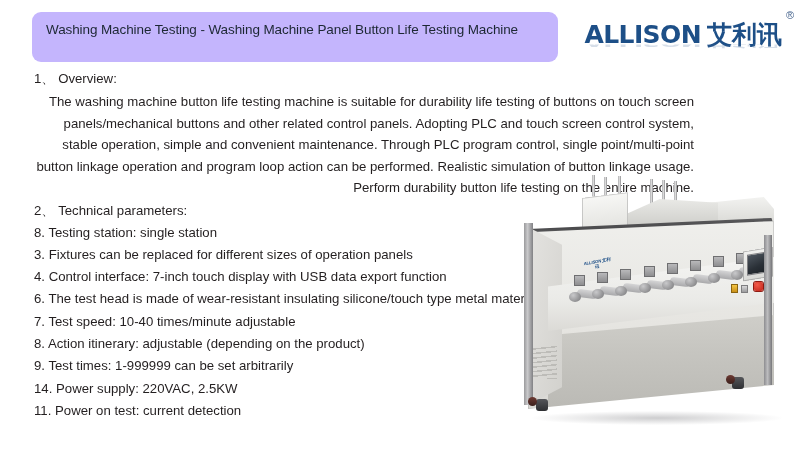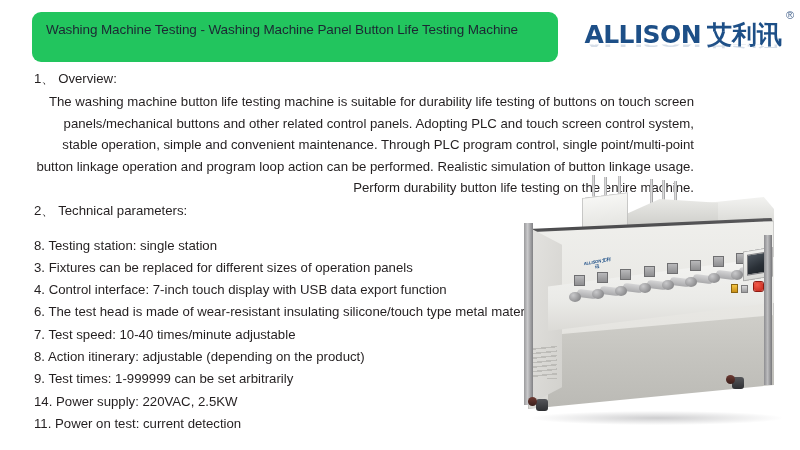--- a/index.html
+++ b/index.html
@@ -6,21 +6,21 @@
   body{
     width:800px;height:450px;overflow:hidden;background:#ffffff;
     font-family:"Liberation Sans","DejaVu Sans",sans-serif;
     color:#231f20;position:relative;
   }
   #page{position:relative;width:800px;height:450px;}
 
   
   .title-pill{
     position:absolute;left:32px;top:12px;width:526px;min-height:50px;
-    background:#22c55e;border-radius:9px;
+    background:#c4b5fd;border-radius:9px;
     padding:7px 14px 6px 14px;box-sizing:border-box;
   }
   .title-pill .title-text{
     font-size:13.5px;line-height:21px;color:#1c2733;
     letter-spacing:-0.1px;
   }
 
   .logo-block{
     position:absolute;right:18px;top:18px;width:200px;height:48px;
     text-align:right;
@@ -57,21 +57,21 @@
     font-size:13.2px;line-height:22px;margin:0 0 1px 0;
   }
   .para{
     font-size:13.2px;line-height:21.5px;margin:0;width:660px;
     text-align:right;
   }
   .specs{list-style:none;margin:0;padding:0;}
   .specs li{
     font-size:13.2px;line-height:22.3px;white-space:nowrap;
   }
-  .sec-head2{font-size:13.2px;line-height:22px;margin:1px 0 13px 0;}
+  .sec-head2{font-size:13.2px;line-height:22px;margin:1px 0 0 0;}
 
   
   .machine{
     position:absolute;left:506px;top:175px;width:292px;height:268px;
   }
   .m-shadow{
     position:absolute;left:26px;top:236px;width:250px;height:14px;
     background:radial-gradient(ellipse at 50% 50%,rgba(90,90,95,.30),rgba(255,255,255,0) 72%);
   }
   

